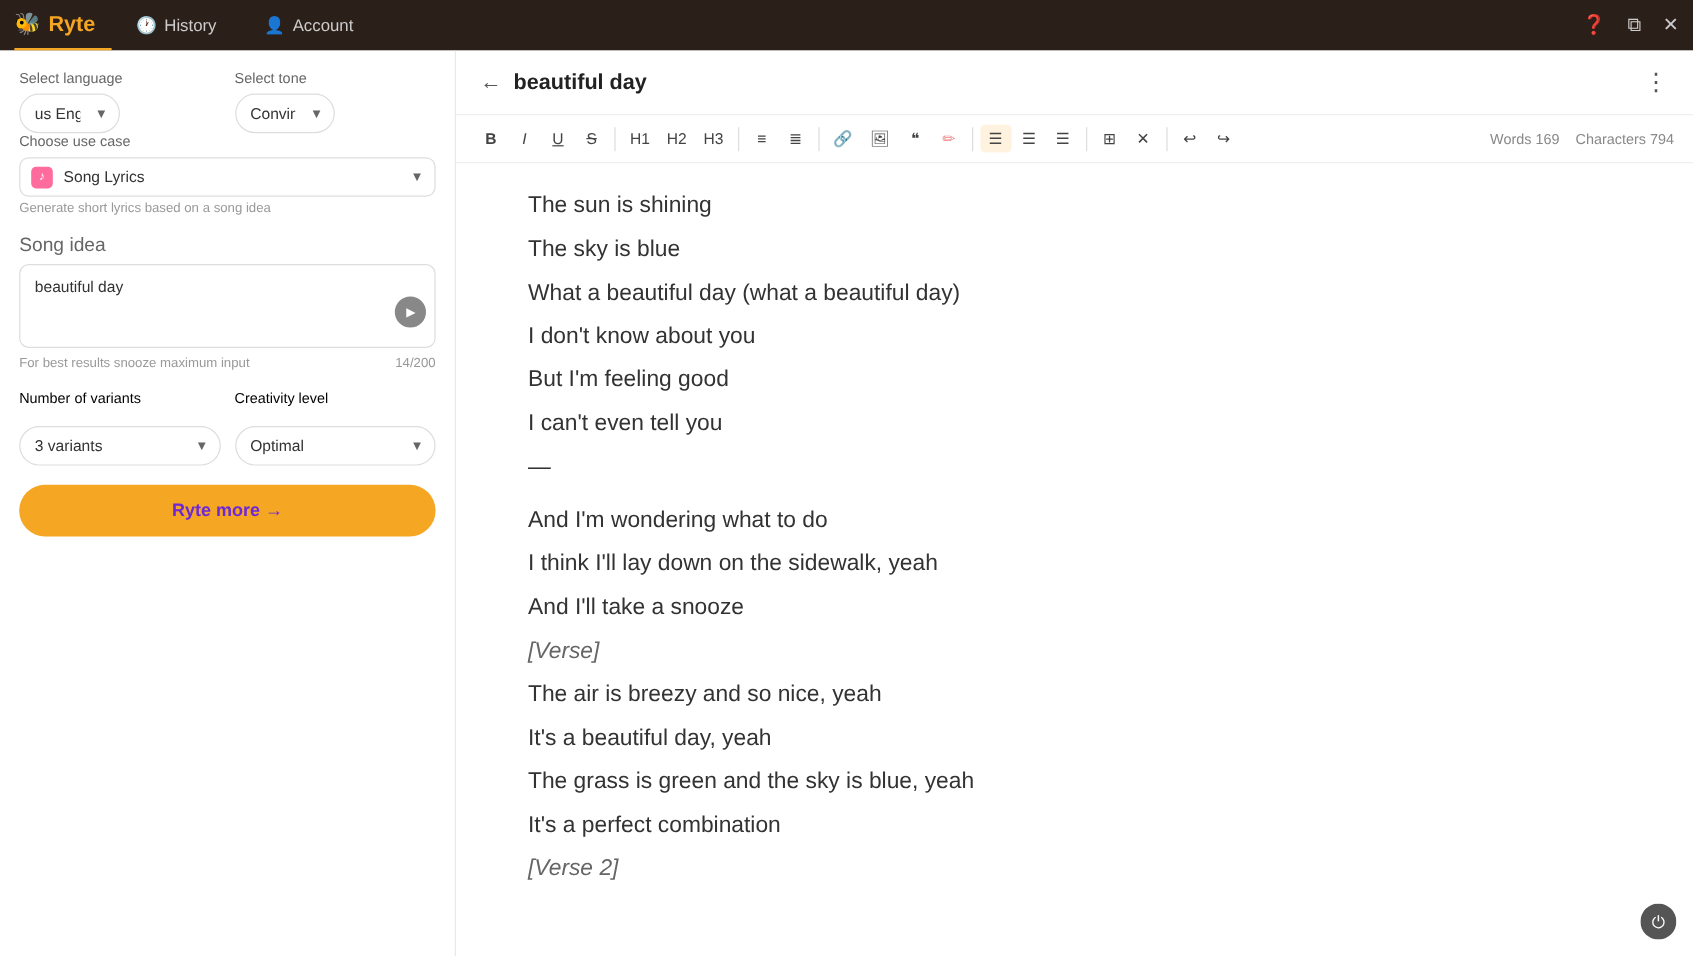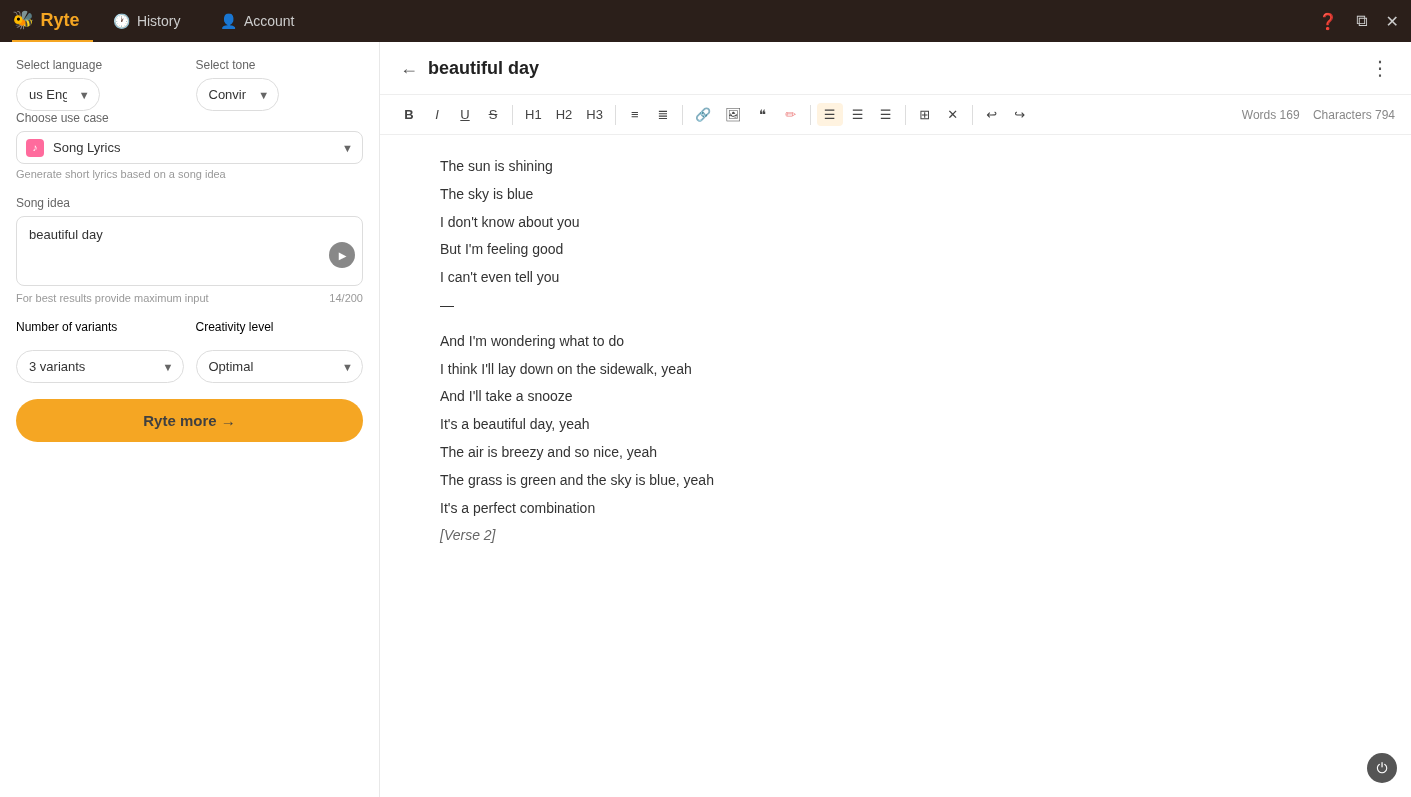--- a/index.html
+++ b/index.html
@@ -81,21 +81,21 @@
     .row-two {
       display: flex; gap: 12px;
     }
     .row-two .select-wrapper { width: 50%; }
 
     .use-case-label { font-size: 12px; color: #666; margin-bottom: 6px; display: block; }
     .use-case-hint {
       font-size: 11px; color: #999; margin-top: 4px;
     }
 
-    .song-idea-label { font-size: 12px; color: #666; margin-bottom: 6px; display: block; }
+    .song-idea-label { font-size: 16px; color: #666; margin-bottom: 6px; display: block; }
     .textarea-wrapper { position: relative; }
     .song-idea-input {
       width: 100%; padding: 10px 36px 24px 12px;
       border: 1px solid #ddd; border-radius: 8px;
       font-size: 13px; color: #333; resize: none;
       height: 70px; outline: none; font-family: inherit;
     }
     .send-btn {
       position: absolute; right: 8px; bottom: 22px;
       width: 26px; height: 26px; background: #888; border-radius: 50%;
@@ -108,21 +108,21 @@
 
     .variants-creativity {
       display: flex; gap: 12px; margin-bottom: 16px;
     }
     .vc-group { flex: 1; }
     .vc-label { font-size: 12px; color: #000000; margin-bottom: 16px; display: block; }
 
     .ryte-btn {
       width: 100%; padding: 13px;
       background: #f5a623; border: none; border-radius: 24px;
-      color: #404040; font-size: 15px; font-weight: 600; cursor: pointer;
+      color: #6d28d9; font-size: 15px; font-weight: 600; cursor: pointer;
       display: flex; align-items: center; justify-content: center; gap: 8px;
     }
 
     
     .content-area {
       flex: 1;
       display: flex;
       flex-direction: column;
       background: #fff;
       overflow: hidden;
@@ -159,21 +159,21 @@
       font-size: 13px; color: #444; font-weight: 500;
       min-width: 26px; text-align: center;
     }
     .tb-divider { width: 1px; height: 20px; background: #ddd; margin: 0 4px; }
     .tb-right { margin-left: auto; font-size: 12px; color: #888; }
 
     
     .editor-content {
       flex: 1; overflow-y: auto;
       padding: 20px 60px;
-      font-size: 14px; line-height: 1.7; color: #333;
+      font-size: 19px; line-height: 1.7; color: #333;
     }
     .editor-content p { margin-bottom: 4px; }
 
     
     .editor-content::-webkit-scrollbar { width: 8px; }
     .editor-content::-webkit-scrollbar-track { background: #f5f5f5; }
     .editor-content::-webkit-scrollbar-thumb { background: #ddd; border-radius: 4px; }
 
     .sidebar::-webkit-scrollbar { width: 4px; }
     .sidebar::-webkit-scrollbar-track { background: #f5f5f5; }
@@ -252,21 +252,21 @@
       <p class="use-case-hint">Generate short lyrics based on a song idea</p>
     </div>
 
     <div class="form-group">
       <label class="song-idea-label">Song idea</label>
       <div class="textarea-wrapper">
         <textarea class="song-idea-input" style="">beautiful day</textarea>
         <button class="send-btn"></button>
       </div>
       <div class="input-hint">
-        <span>For best results provide maximum input</span>
+        <span>For best results snooze maximum input</span>
         <span>14/200</span>
       </div>
     </div>
 
     <div class="variants-creativity">
       <div class="vc-group">
         <label class="vc-label">Number of variants</label>
         <div class="select-wrapper">
           <select class="form-select">
             <option>1 variant</option>
@@ -340,29 +340,31 @@
         <span>169</span>
         &nbsp;&nbsp;
         <span>Characters</span>
         <span>794</span>
       </div>
     </div>
 
     <div class="editor-content" id="editor-content">
     <p>The sun is shining</p>
         <p>The sky is blue</p>
+        <p>What a beautiful day (what a beautiful day)</p>
         <p>I don't know about you</p>
         <p>But I'm feeling good</p>
         <p>I can't even tell you</p>
         <p style="margin-bottom: 12px; margin-top: 4px;">—</p>
         <p>And I'm wondering what to do</p>
         <p>I think I'll lay down on the sidewalk, yeah</p>
         <p>And I'll take a snooze</p>
+        <p style="color: rgb(102, 102, 102); font-style: italic;">[Verse]</p>
+        <p>The air is breezy and so nice, yeah</p>
         <p>It's a beautiful day, yeah</p>
-        <p>The air is breezy and so nice, yeah</p>
         <p>The grass is green and the sky is blue, yeah</p>
         <p>It's a perfect combination</p>
         <p style="color: rgb(102, 102, 102); font-style: italic;">[Verse 2]</p>
       </div>
 
     <button class="power-btn" style="position:fixed;bottom:14px;right:14px;">⏻</button>
 
   </div>
 </div>
 

